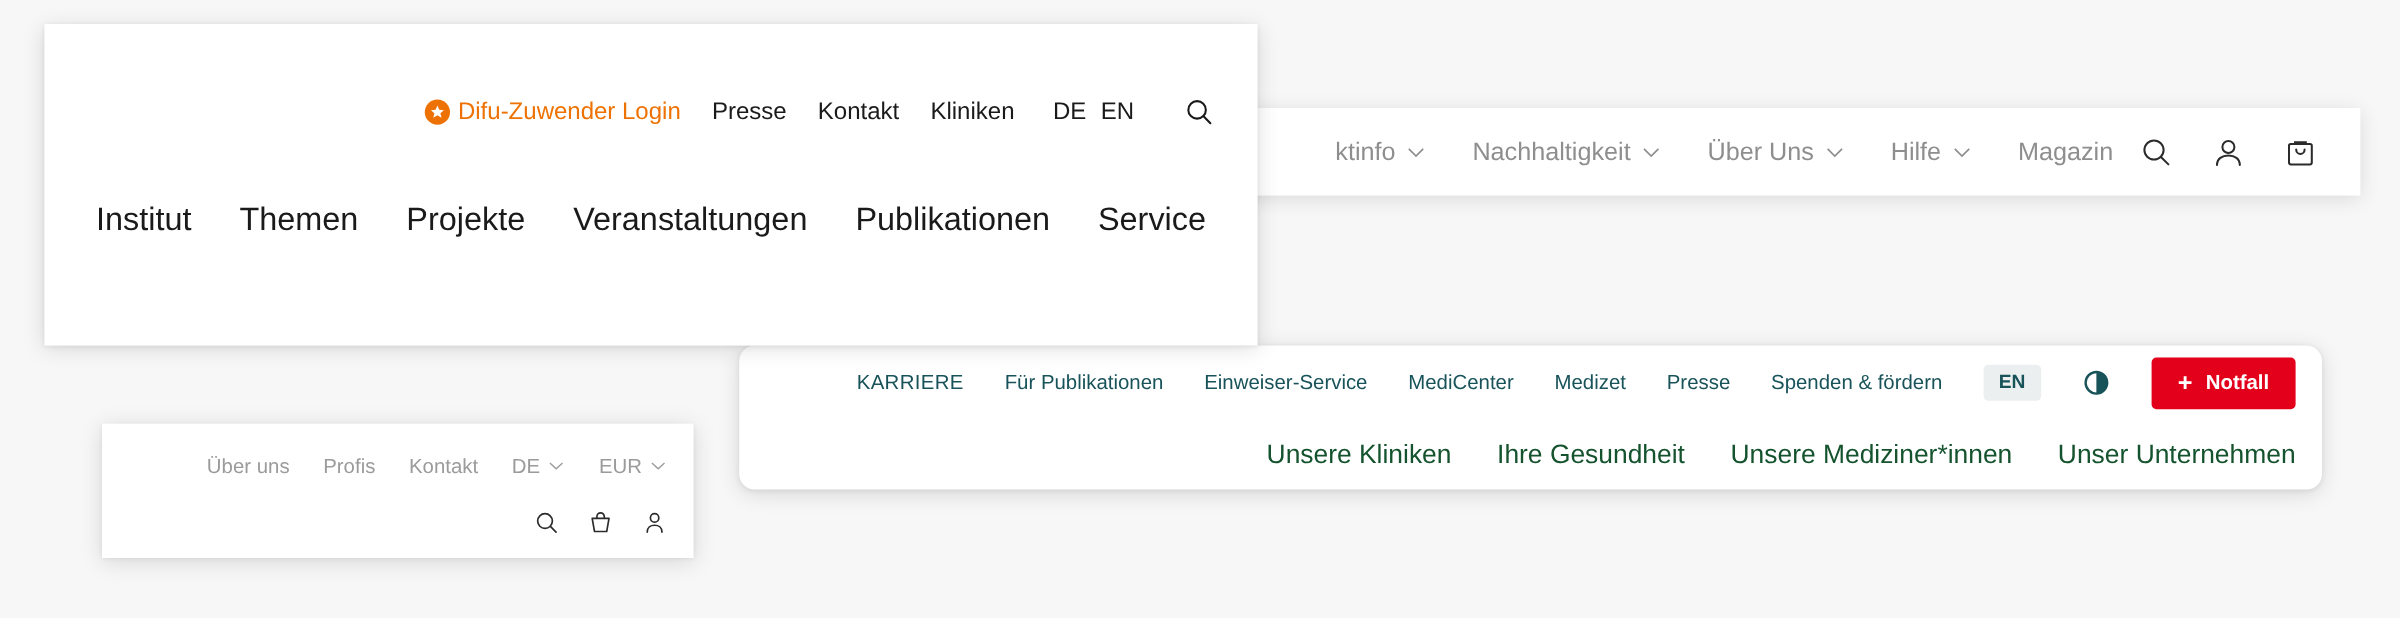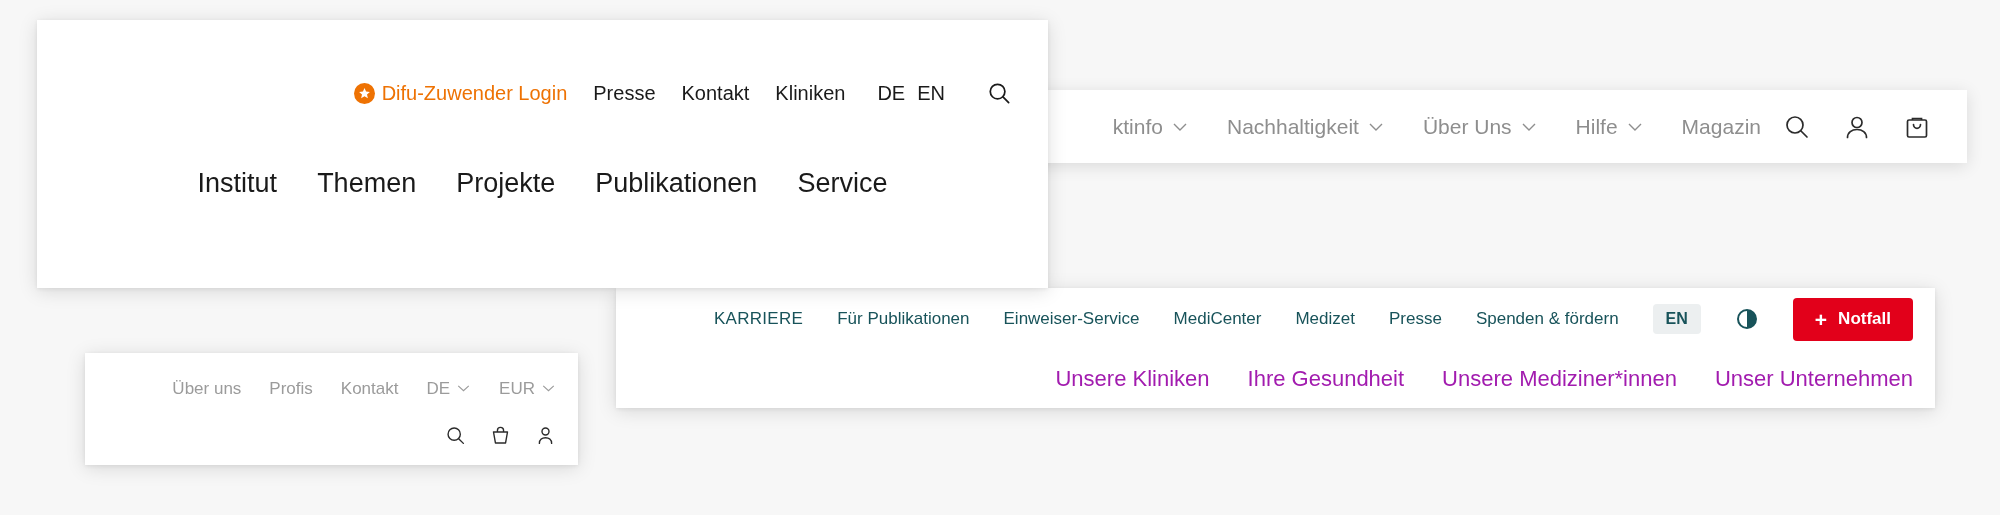--- a/index.html
+++ b/index.html
@@ -180,20 +180,21 @@
   
   #clinic-card {
     left: 616px;
     top: 288px;
     width: 1319px;
     height: 120px;
     z-index: 2;
     display: flex;
     flex-direction: column;
     box-sizing: border-box;
+    border-radius: 13px;
   }
   #clinic-card .clinic-top {
     display: flex;
     align-items: center;
     justify-content: flex-end;
     gap: 34px;
     padding: 0 22px 0 0;
     height: 62px;
   }
   #clinic-card .clinic-meta {
@@ -243,21 +244,21 @@
   }
   #clinic-card .clinic-main {
     display: flex;
     align-items: center;
     justify-content: flex-end;
     gap: 38px;
     padding: 0 22px 0 0;
     height: 58px;
   }
   #clinic-card .clinic-main-link {
-    color: #a21caf;
+    color: #14532d;
     font-size: 22px;
     white-space: nowrap;
     cursor: pointer;
   }
   .icon-btn { cursor: pointer; display: flex; align-items: center; }
 </style>
 </head>
 <body>
 
 <div class="card" id="nav-shop">
@@ -434,16 +435,17 @@
           <circle cx="11" cy="11" r="7.6" fill="none" stroke="#1a1a1a" stroke-width="1.8"></circle>
           <line x1="16.6" y1="16.6" x2="22.5" y2="22.5" stroke="#1a1a1a" stroke-width="1.8" stroke-linecap="round"></line>
         </svg>
     </span>
   </div>
 
   <div class="difu-main">
     <span class="difu-main-link">Institut</span>
     <span class="difu-main-link">Themen</span>
     <span class="difu-main-link">Projekte</span>
+    <span class="difu-main-link">Veranstaltungen</span>
     <span class="difu-main-link">Publikationen</span>
     <span class="difu-main-link">Service</span>
   </div>
 </div>
 
 </body></html>

